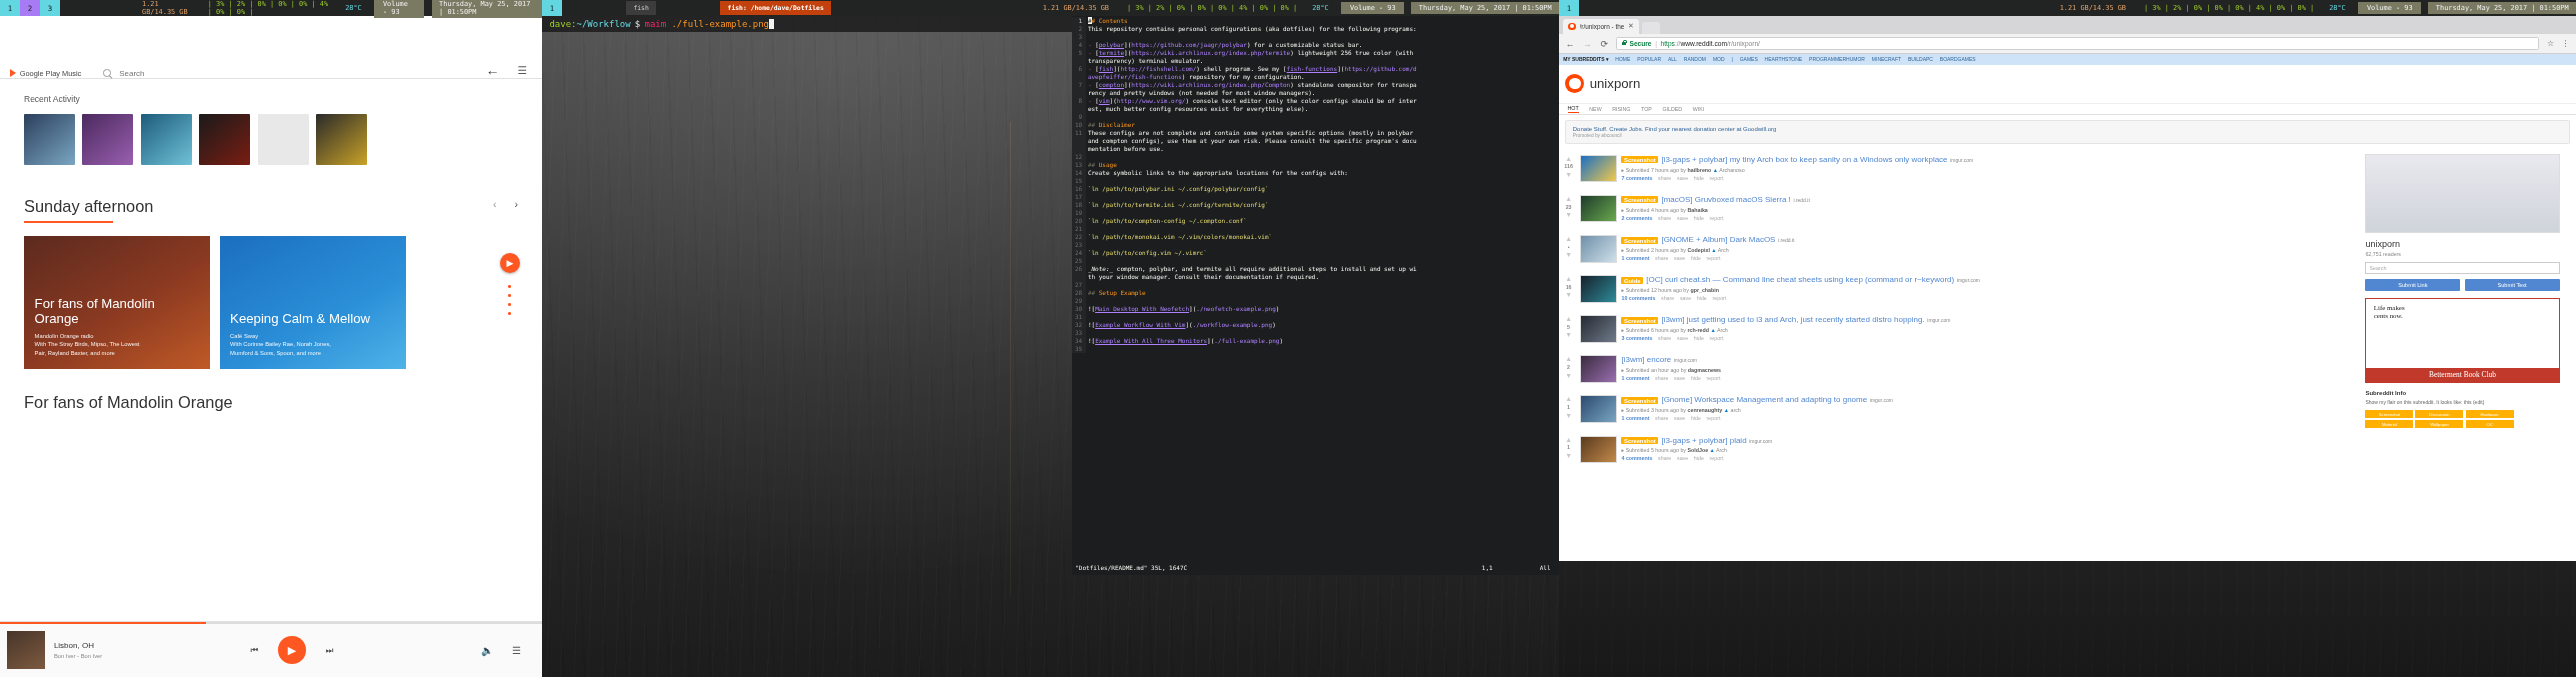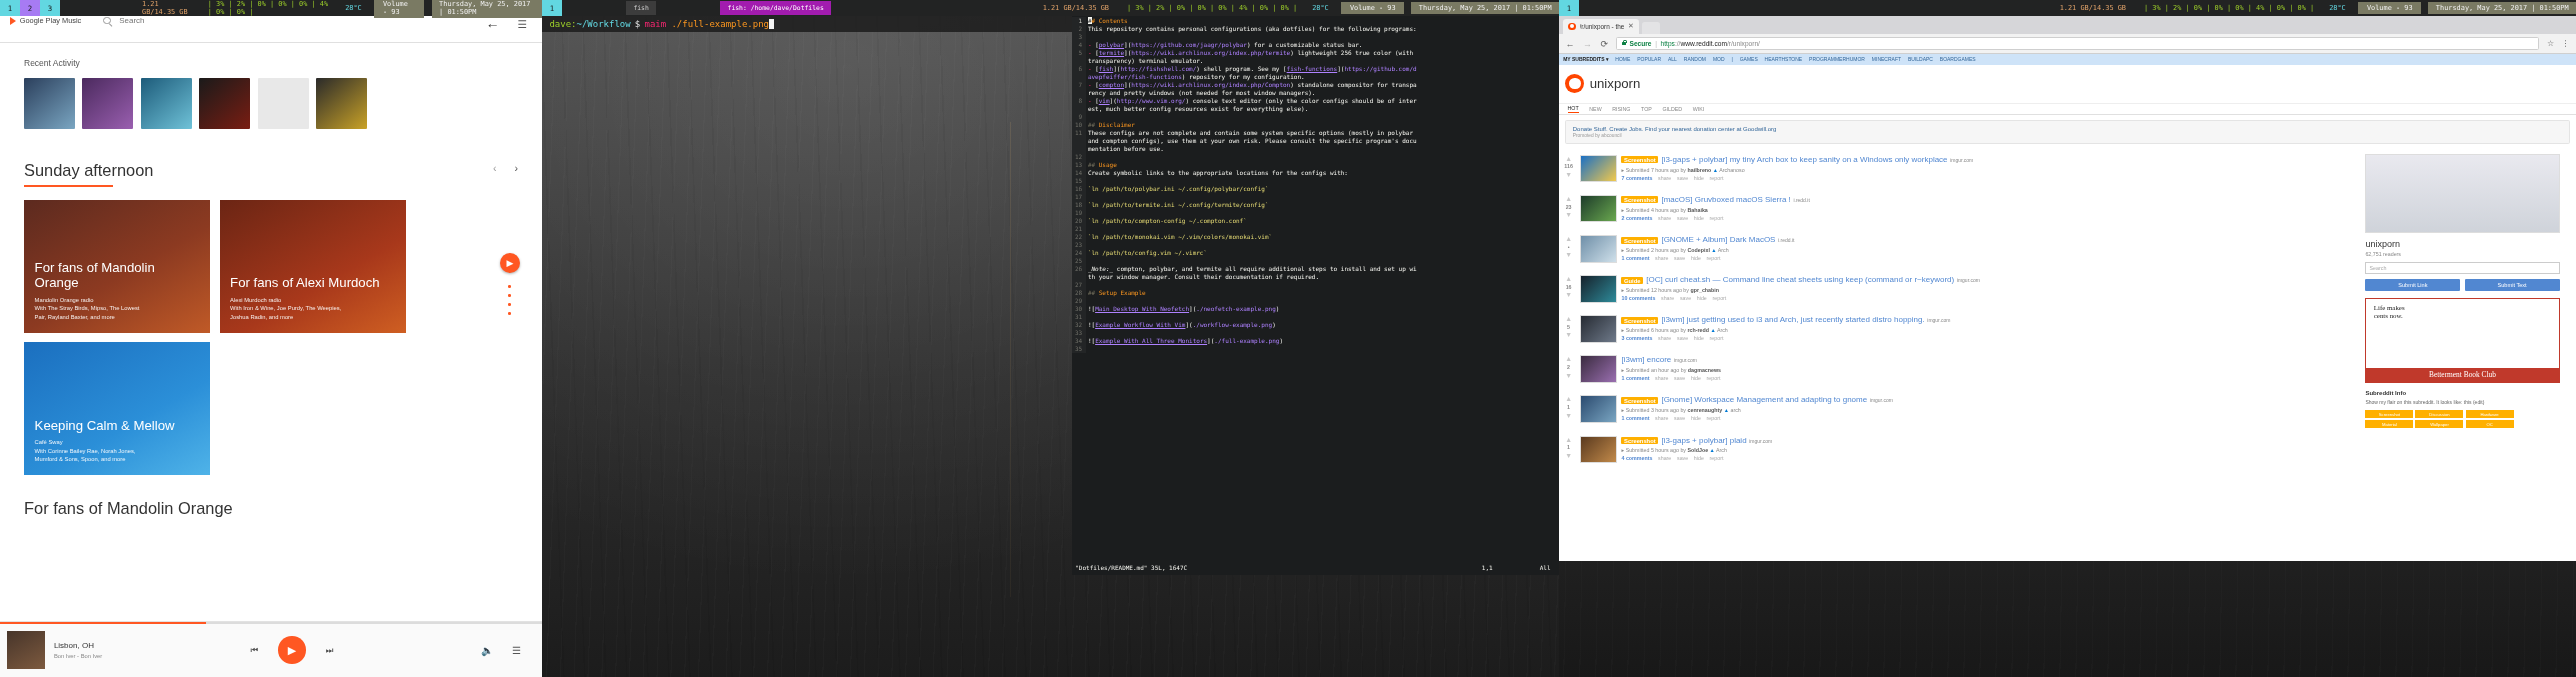--- a/index.html
+++ b/index.html
@@ -26,21 +26,21 @@
   .ws span.c1 { background:#62d7e1; }
   .ws span.c2 { background:#a77bf3; }
   .ws span.c3 { background:#62d7e1; }
   .pb-ram { margin-left:82px; color:#e3a46a; }
   .pb-cpu { margin-left:18px; color:#9ed02a; letter-spacing:0px; }
   .pb-temp { margin-left:15px; color:#62d7e1; }
   .pb-vol { margin-left:12.7px; background:#7a7a63; color:#f2f2f2; padding:2.1px 8.5px; }
   .pb-date { margin-left:7.4px; background:#7a7a63; color:#f2f2f2; padding:2.1px 7.4px; }
 
   #mon1 .gpm { position:absolute; top:16px; left:0; width:542px; height:662px; background:#fff; }
-  .gpm-head { height:26.5px; display:flex; align-items:flex-start; border-bottom:0.5px solid #e0e0e0; }
+  .gpm-head { height:26.5px; display:flex; align-items:flex-end; border-bottom:0.5px solid #e0e0e0;margin-top:36px; }
   .gpm-logo { display:flex; align-items:center; margin-left:9.5px; }
   .gpm-logo .tri {
     width:0;height:0;border-left:6.9px solid #ff5722;
     border-top:4.2px solid transparent;border-bottom:4.2px solid transparent; margin-right:4.2px;
   }
   .gpm-logo span { font-size:7.4px; color:#444; }
   .gpm-search { display:flex; align-items:center; margin-left:22px; flex:1; }
   .mag { width:7.4px;height:7.4px;border:1.1px solid #9a9a9a;border-radius:50%; position:relative; }
   .mag:after { content:""; position:absolute; width:1.1px;height:3.7px;background:#9a9a9a;
     transform:rotate(-45deg); right:-1.6px; bottom:-3.2px; }
@@ -121,21 +121,21 @@
     background:linear-gradient(#6a6256,#2f2b25); opacity:.8;
   }
   #mon2 .polybar2 {
     position:relative; z-index:6; height:16px; background:#222323;
     display:flex; align-items:center;
     font-family:"DejaVu Sans Mono", monospace; font-size:6.9px;
   }
   .pb2-tab {
     background:#3c3c3c; color:#cfcfcf; padding:2.6px 7.4px; margin-left:64px; font-size:6.4px;
   }
-  .pb2-tab.active { background:#a21caf; color:#fff; }
+  .pb2-tab.active { background:#c2410c; color:#fff;font-weight:bold; }
   .pb2-right { margin-left:auto; display:flex; align-items:center; }
 
   .term-prompt {
     position:absolute; z-index:6; left:0; top:16px; width:1017px; height:16px;
     background:rgba(28,28,28,.86);
     font-family:"DejaVu Sans Mono", monospace; font-size:9px;
     display:flex; align-items:center; padding-left:7.4px;
   }
   .p-user{color:#9ed02a;} .p-path{color:#62d7e1;} .p-dollar{color:#e8e8e8;margin:0 4.2px;}
   .p-cmd{color:#f92672;} .p-arg{color:#fd971f; margin-left:5.3px;}
@@ -311,28 +311,20 @@
 
         <div class="cards">
           <div class="card c-mando">
             <div class="meta">
               <div class="ct">For fans of Mandolin Orange</div>
               <div class="cs" style="white-space:pre-line">Mandolin Orange radio
 With The Stray Birds, Mipso, The Lowest
 Pair, Rayland Baxter, and more</div>
             </div>
           </div>
-          <div class="card c-alexi">
-            <div class="meta">
-              <div class="ct">For fans of Alexi Murdoch</div>
-              <div class="cs" style="white-space:pre-line">Alexi Murdoch radio
-With Iron &amp; Wine, Joe Purdy, The Weepies,
-Joshua Radin, and more</div>
-            </div>
-          </div>
           <div class="card c-keep">
             <div class="meta">
               <div class="ct">Keeping Calm &amp; Mellow</div>
               <div class="cs" style="white-space:pre-line">Café Sway
 With Corinne Bailey Rae, Norah Jones,
 Mumford &amp; Sons, Spoon, and more</div>
             </div>
           </div>
         </div>
 

